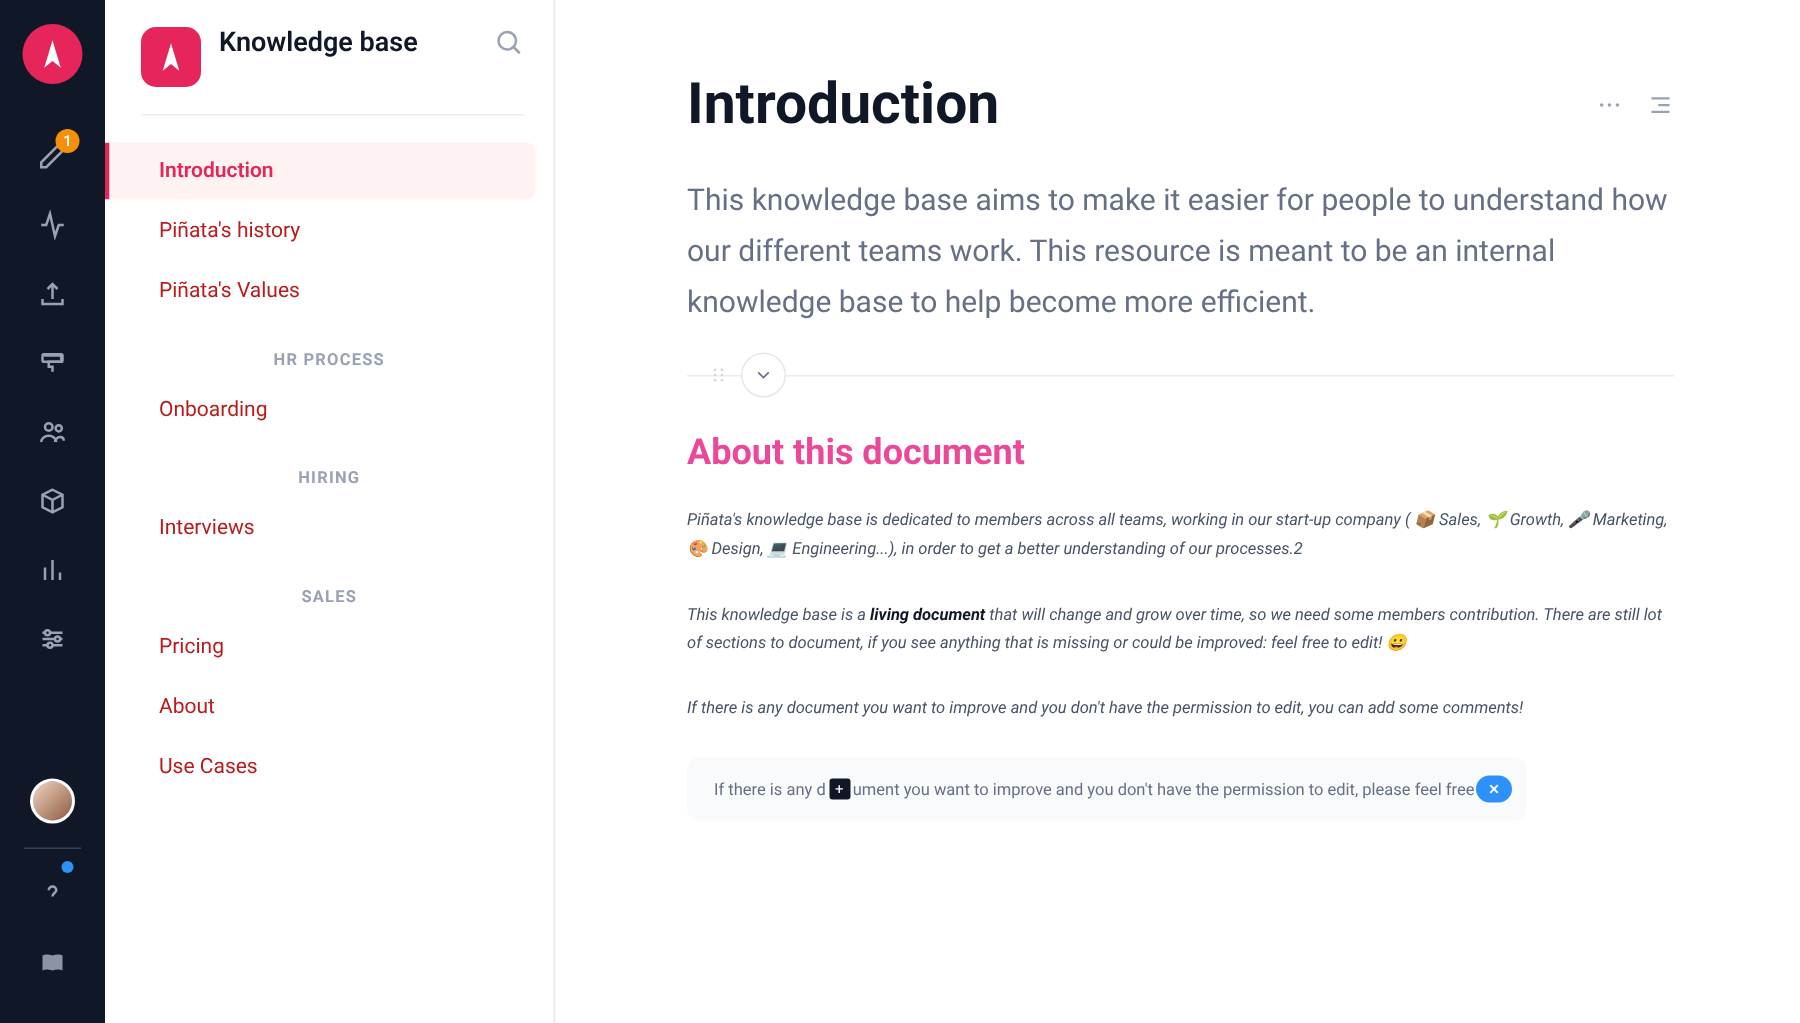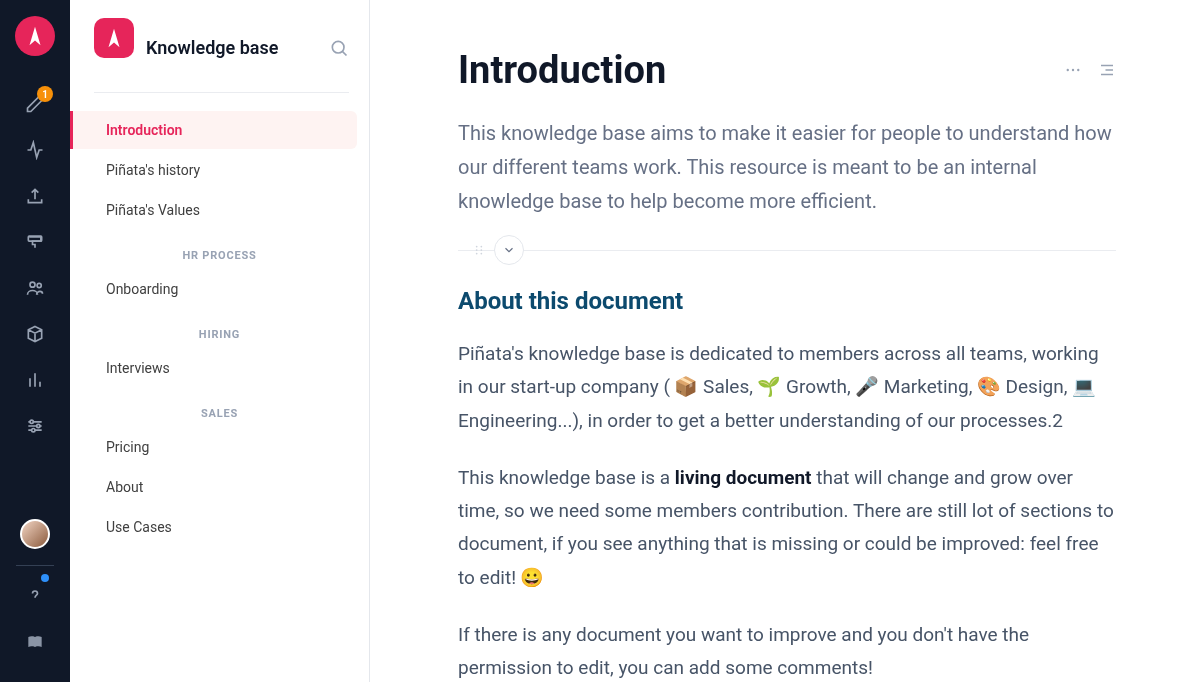--- a/index.html
+++ b/index.html
@@ -12,40 +12,40 @@
 .rail-icon { width: 40px; height: 40px; display: flex; align-items: center; justify-content: center; color: #98a2b3; margin-bottom: 6px; position: relative; cursor: pointer; }
 .rail-icon svg { width: 20px; height: 20px; }
 .rail-badge { position: absolute; top: 2px; right: 2px; min-width: 16px; height: 16px; border-radius: 8px; background: #f79009; color: #fff; font-size: 10px; font-weight: 600; display: flex; align-items: center; justify-content: center; }
 .rail-bottom { margin-top: auto; display: flex; flex-direction: column; align-items: center; padding-bottom: 14px; width: 100%; }
 .avatar { width: 30px; height: 30px; border-radius: 50%; background: linear-gradient(135deg,#f2d5c4,#8b5a3c); margin-bottom: 10px; border: 2px solid #fff; }
 .rail-divider { width: 38px; height: 1px; background: #344054; margin: 6px 0 10px; }
 .online-dot { position: absolute; top: -2px; right: 6px; width: 8px; height: 8px; border-radius: 50%; background: #2e90fa; }
 
 
 .nav-panel { width: 300px; border-right: 1px solid #e4e7ec; display: flex; flex-direction: column; padding: 18px 0; }
-.nav-header-inner { display: flex; align-items: flex-end; padding: 0 0 34px; border-bottom: 1px solid #eaecf0; margin: 0 20px 18px 24px; }
+.nav-header-inner { display: flex; align-items: flex-start; padding: 0 0 18px; border-bottom: 1px solid #eaecf0; margin: 0 20px 18px 24px; }
 .nav-logo { width: 40px; height: 40px; border-radius: 10px; background: #e6255a; display: flex; align-items: center; justify-content: center; margin-right: 12px; }
 .nav-logo svg { width: 22px; height: 22px; }
 .nav-title { font-size: 18px; font-weight: 600; color: #101828; flex: 1; }
 .search-icon { color: #98a2b3; cursor: pointer; width: 20px; height: 20px; }
-.nav-item { padding: 11px 24px; font-size: 14px; color: #404040; cursor: pointer; display: flex; align-items: center; justify-content: space-between; border-radius: 6px; margin: 0 12px 2px 12px; }
+.nav-item { padding: 11px 24px; font-size: 14px; color: #b91c1c; cursor: pointer; display: flex; align-items: center; justify-content: space-between; border-radius: 6px; margin: 0 12px 2px 12px; }
 .nav-item.active { background: #fef3f2; color: #e6255a; font-weight: 600; border-left: 3px solid #e6255a; border-radius: 0 6px 6px 0; margin-left: 0; padding-left: 33px; }
 .nav-section { padding: 18px 24px 8px; font-size: 11px; font-weight: 700; color: #98a2b3; letter-spacing: 0.8px; text-transform: uppercase; text-align: center; }
 .chevron-sm { color: #98a2b3; }
 
 
 .main { flex: 1; overflow-y: auto; padding: 48px 84px 40px 88px; position: relative; }
 .title-row { display: flex; align-items: center; margin-bottom: 24px; }
 .doc-title { font-size: 38px; font-weight: 700; color: #101828; flex: 1; }
 .title-actions { display: flex; gap: 16px; color: #98a2b3; }
 .title-actions .ic { cursor: pointer; }
 .lead { font-size: 20px; color: #667085; line-height: 1.7; margin-bottom: 32px; }
 .divider { height: 1px; background: #eaecf0; margin-bottom: 36px; }
-.h2 { font-size: 24px; font-weight: 700; color: #0c4a6e; margin-bottom: 22px; display: flex; align-items: center; }
-.para { font-size: 19px; color: #475467; line-height: 1.75; margin-bottom: 24px; }
+.h2 { font-size: 24px; font-weight: 700; color: #ec4899; margin-bottom: 22px; display: flex; align-items: center; }
+.para { font-size: 11px; color: #475467; line-height: 1.75; margin-bottom: 24px; font-style: italic; }
 .para strong { font-weight: 700; color: #101828; }
 .block-handle { position: absolute; left: 14px; display: flex; align-items: center; gap: 8px; }
 .drag-dots { color: #d0d5dd; }
 .collapse-btn { width: 30px; height: 30px; border-radius: 50%; border: 1px solid #e4e7ec; display: flex; align-items: center; justify-content: center; color: #667085; cursor: pointer; background: #fff; }
 .section-wrap { position: relative; }
 .comment-box { background: #f9fafb; border-radius: 8px; padding: 14px 18px; font-size: 11px; color: #667085; display: flex; align-items: center; position: relative; max-width: 560px; }
 .close-pill { position: absolute; right: 10px; width: 24px; height: 18px; border-radius: 9px; background: #2e90fa; color: #fff; display: flex; align-items: center; justify-content: center; font-size: 12px; cursor: pointer; }
 .mini-box { display: inline-flex; width: 14px; height: 14px; background: #101828; color: #fff; align-items: center; justify-content: center; font-size: 10px; border-radius: 2px; margin: 0 2px; }
 </style>
 </head>

